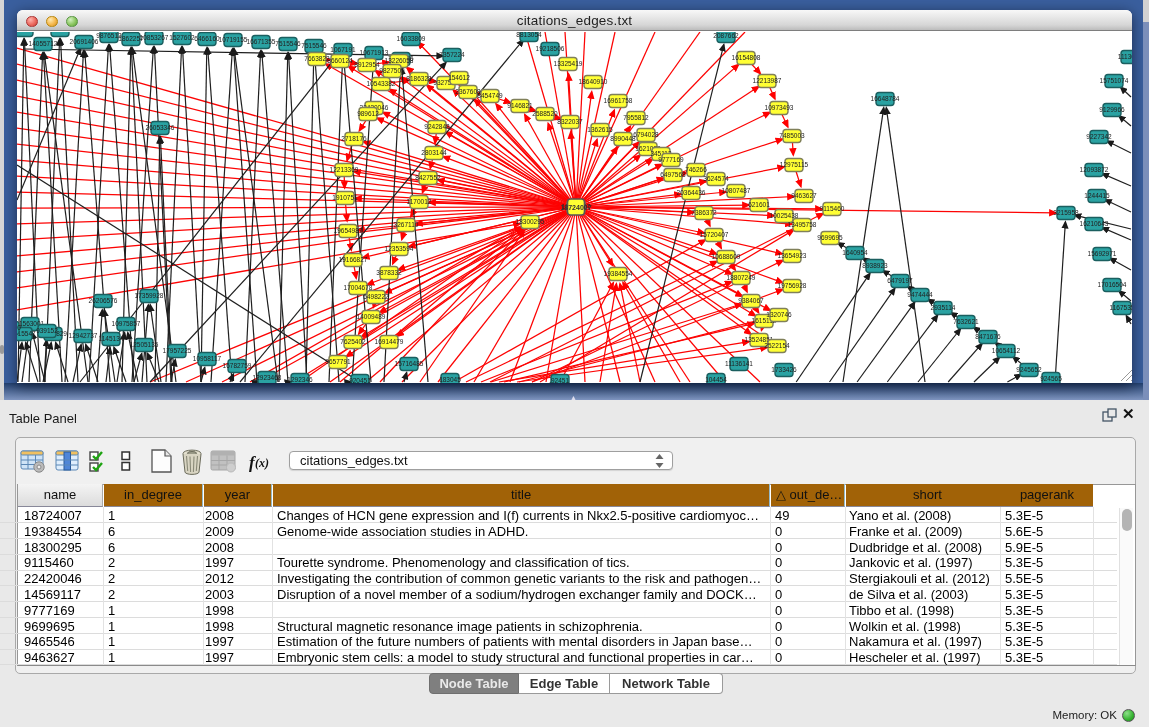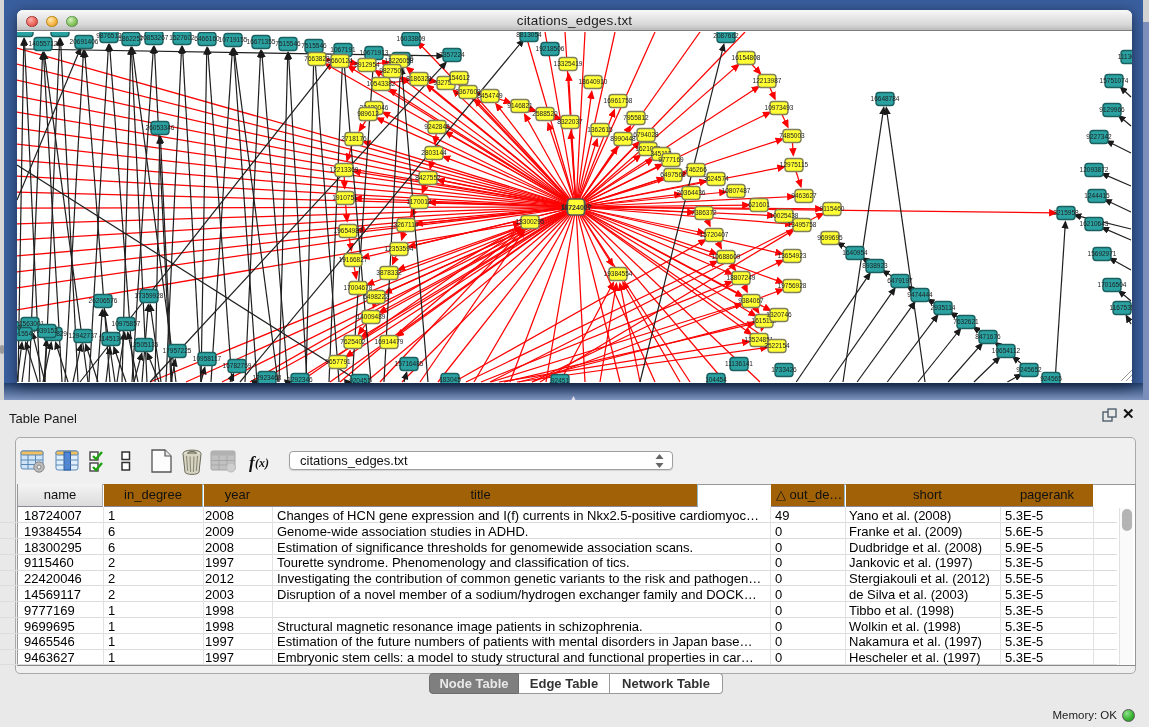--- a/index.html
+++ b/index.html
@@ -681,21 +681,21 @@
 <text x="237" y="19" font-family="Liberation Serif, serif" font-style="italic" font-weight="bold" font-size="12" fill="#111">(x)</text>
 </svg>
 <div id="combo">citations_edges.txt<svg width="11" height="14" viewBox="0 0 11 14" style="position:absolute;right:7px;top:2px">
       <path d="M5.5,0 L9.5,5 H1.5 z" fill="#666"></path>
       <path d="M5.5,14 L9.5,9 H1.5 z" fill="#666"></path>
     </svg></div>
 <div id="grid"></div>
 <div class="hcell" style="left:18px;width:85px;background:linear-gradient(#f4f4f4,#dcdcdc);border-right:1px solid #aaa">name</div>
 <div class="hcell" style="left:104px;width:99px">in_degree</div>
 <div class="hcell" style="left:204px;width:68px">year</div>
-<div class="hcell" style="left:264px;width:434px">title</div>
+<div class="hcell" style="left:273px;width:497px">title</div>
 <div class="hcell" style="left:771px;width:74px;text-align:left;padding-left:5px">△ out_de…</div>
 <div class="hcell" style="left:846px;width:164px">short</div>
 <div class="hcell" style="left:1001px;width:92px;border-right:none">pagerank</div>
 <div class="trow" style="top:507.5px">
     <span style="left:24px">18724007</span>
     <span style="left:108px">1</span>
     <span style="left:205px">2008</span>
     <span style="left:277px">Changes of HCN gene expression and I(f) currents in Nkx2.5-positive cardiomyoc…</span>
     <span style="left:775px">49</span>
     <span style="left:849px">Yano et al. (2008)</span>
@@ -707,21 +707,20 @@
     <span style="left:205px">2009</span>
     <span style="left:277px">Genome-wide association studies in ADHD.</span>
     <span style="left:775px">0</span>
     <span style="left:849px">Franke et al. (2009)</span>
     <span style="left:1005px">5.6E-5</span>
   </div>
 <div class="trow" style="top:539.1px">
     <span style="left:24px">18300295</span>
     <span style="left:108px">6</span>
     <span style="left:205px">2008</span>
-    <span style="left:277px">Estimation of significance thresholds for genomewide association scans.</span>
     <span style="left:775px">0</span>
     <span style="left:849px">Dudbridge et al. (2008)</span>
     <span style="left:1005px">5.9E-5</span>
   </div>
 <div class="trow" style="top:554.9px">
     <span style="left:24px">9115460</span>
     <span style="left:108px">2</span>
     <span style="left:205px">1997</span>
     <span style="left:277px">Tourette syndrome. Phenomenology and classification of tics.</span>
     <span style="left:775px">0</span>

